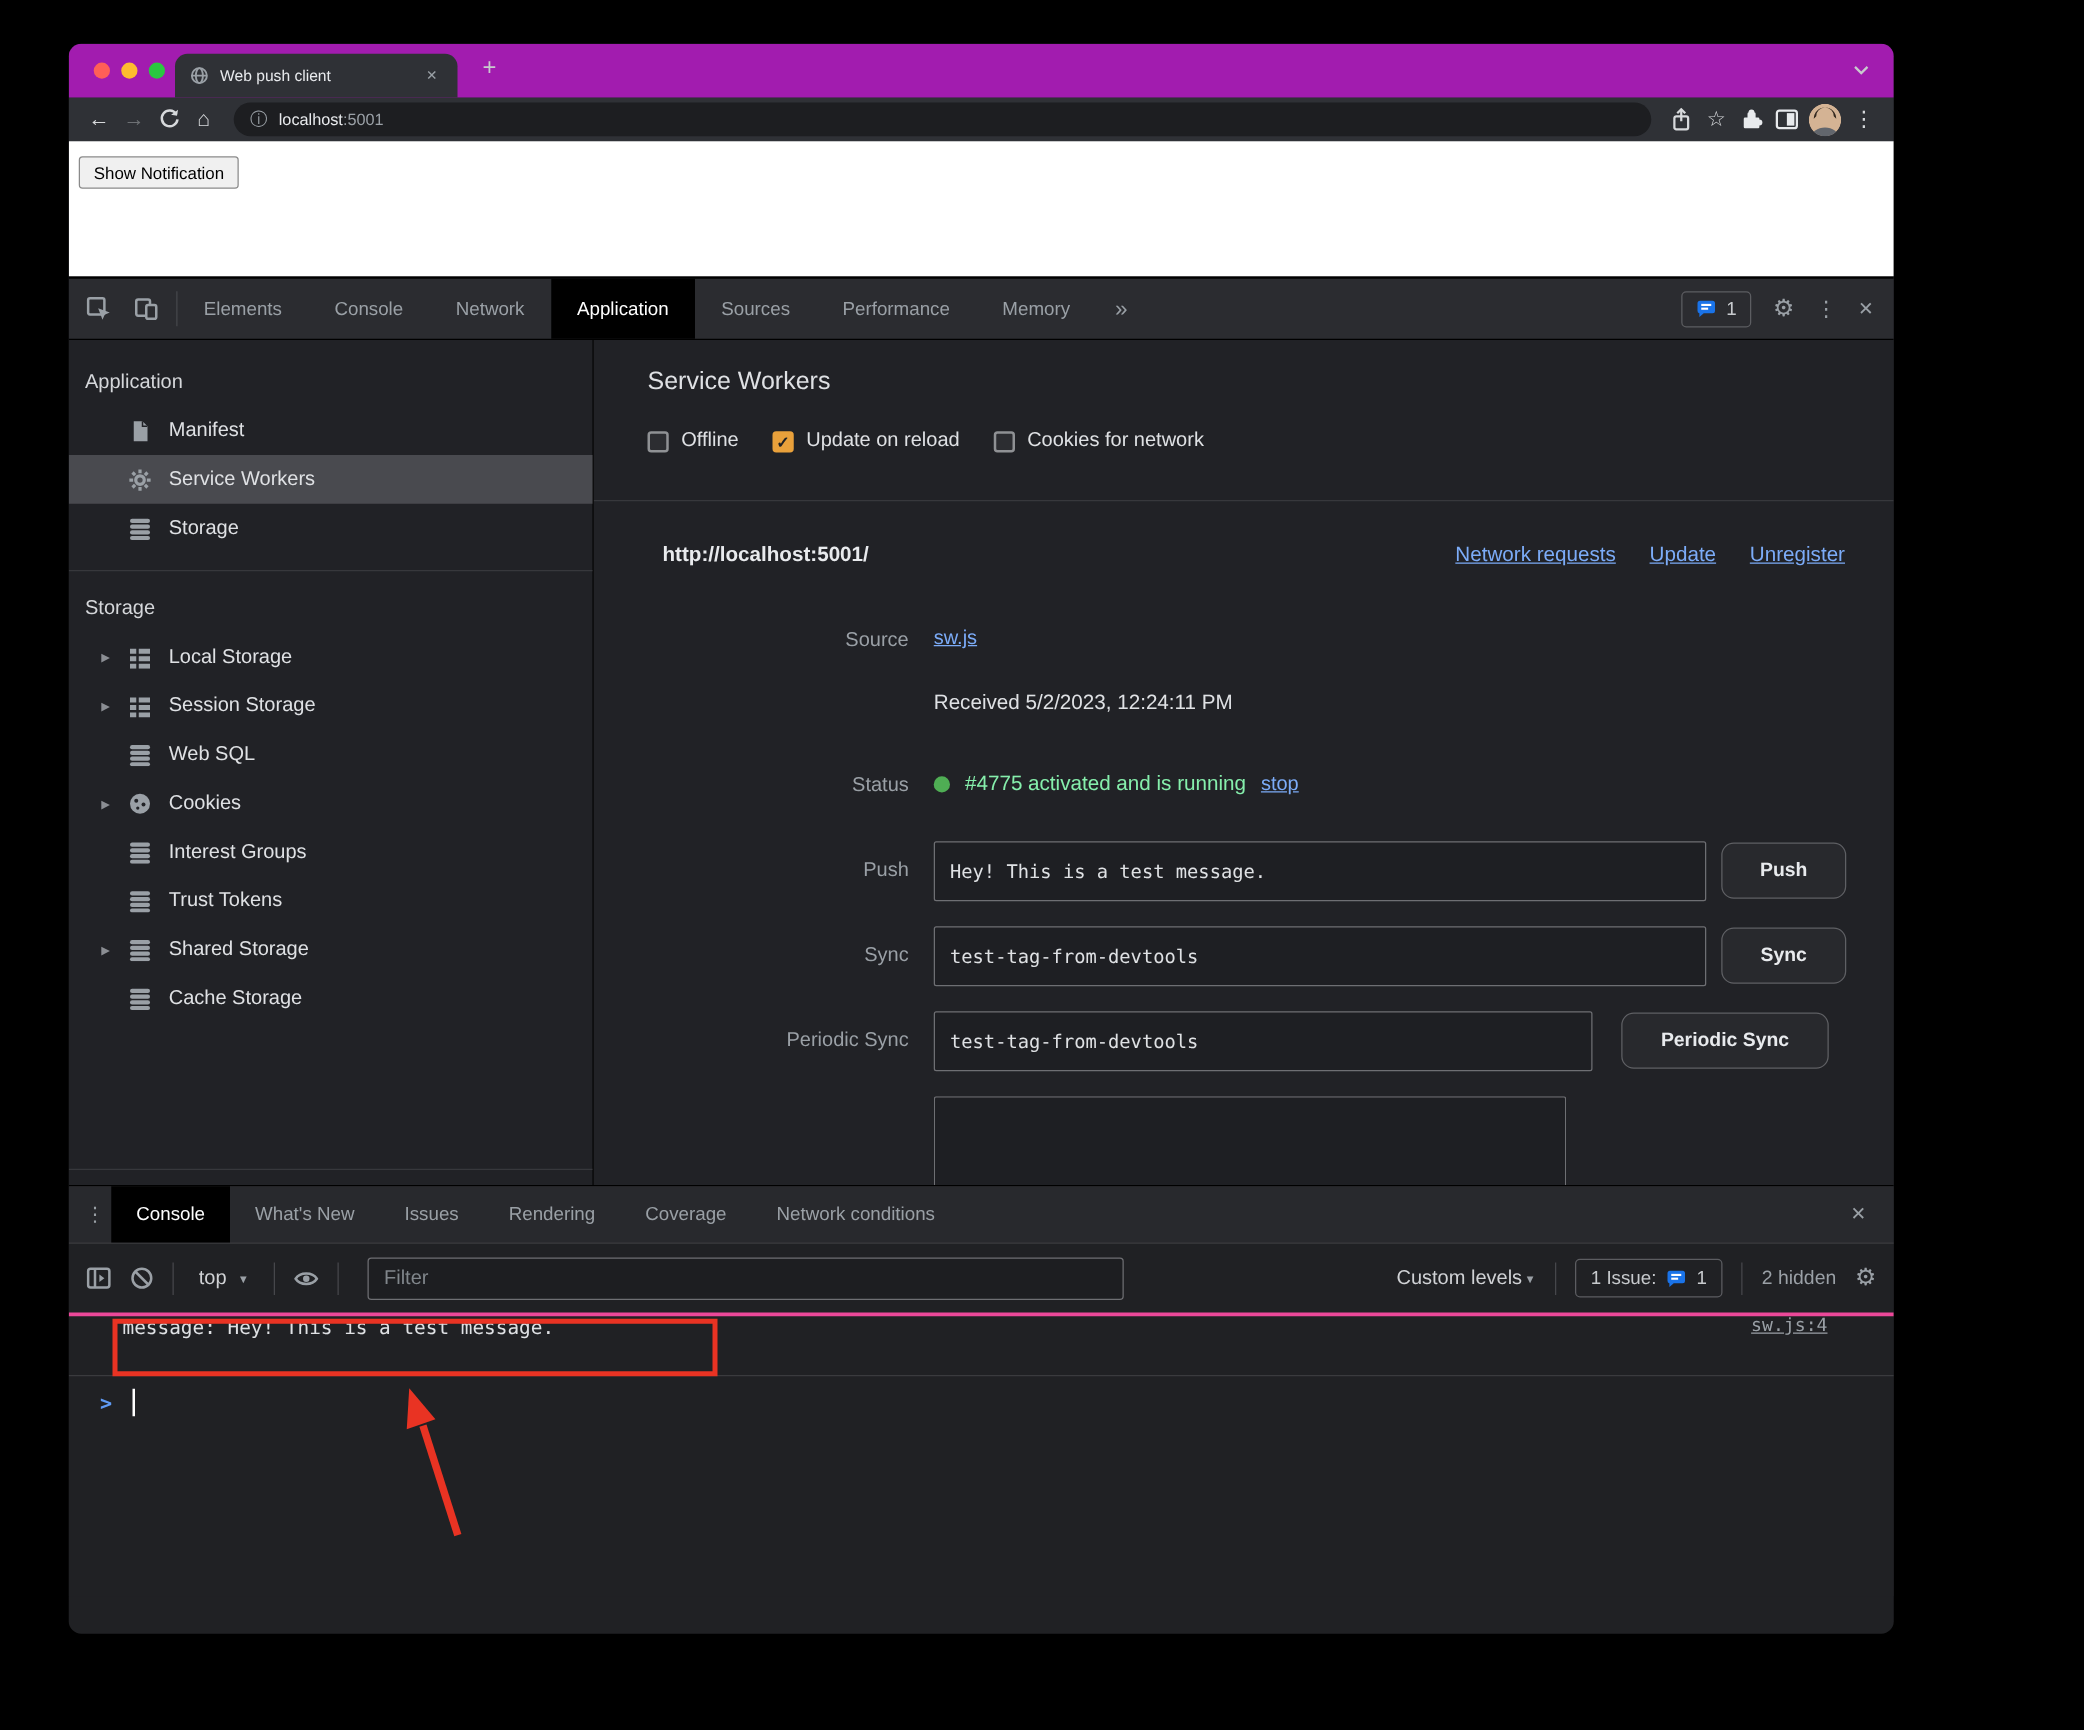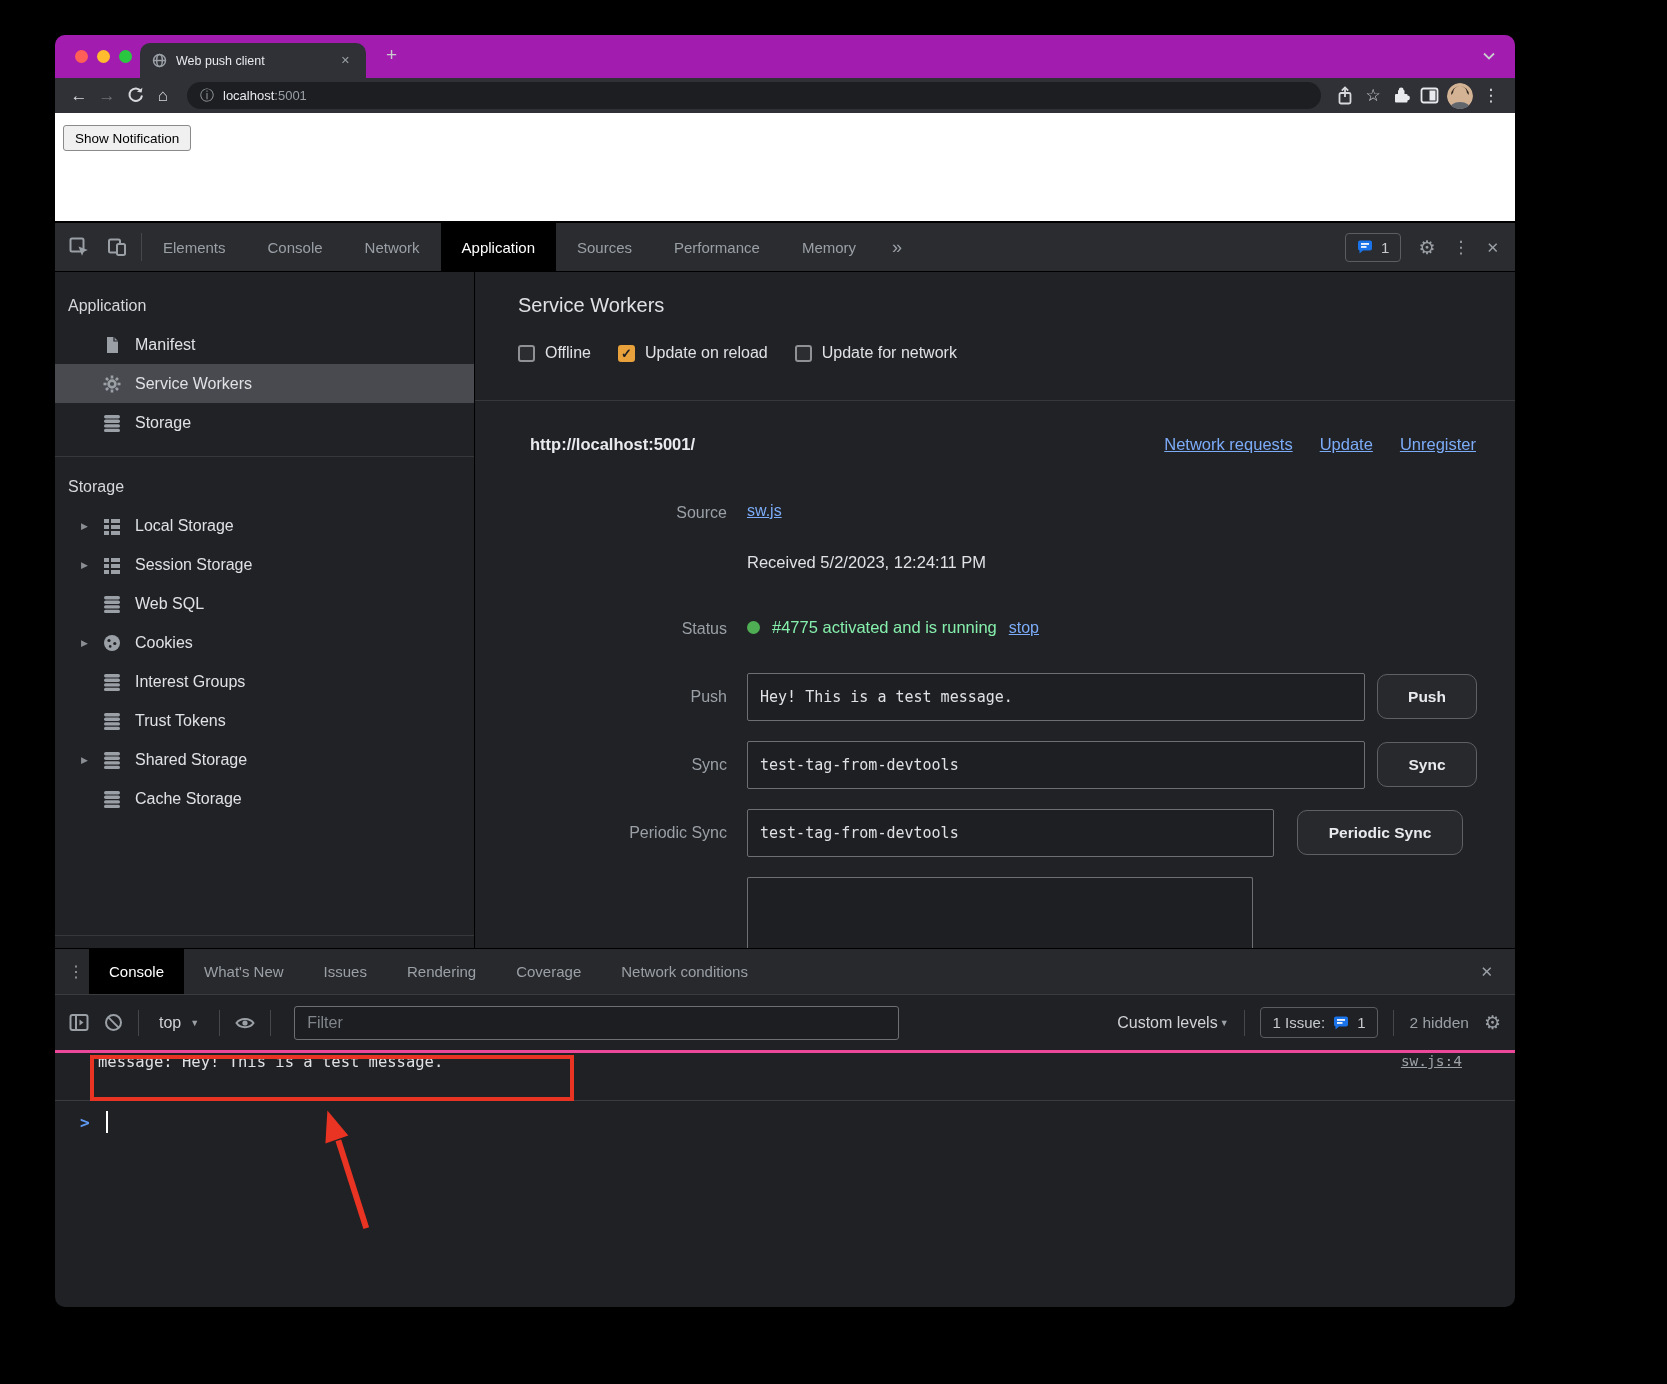--- a/index.html
+++ b/index.html
@@ -402,21 +402,21 @@
         <label class="cb-wrap">
           <span class="cb checked">
               <span class="chk">✓</span>
             </span>
           <span>Update on reload</span>
         </label>
         <label class="cb-wrap">
           <span class="cb">
               <span class="chk">✓</span>
             </span>
-          <span>Update for network</span>
+          <span>Cookies for network</span>
         </label>
       </div>
 
       <div class="main-divider"></div>
 
       <div class="origin-row">
         <span class="origin">http://localhost:5001/</span>
         <span class="origin-links">
           <span class="blue-link">Network requests</span>
           <span class="blue-link">Update</span>

